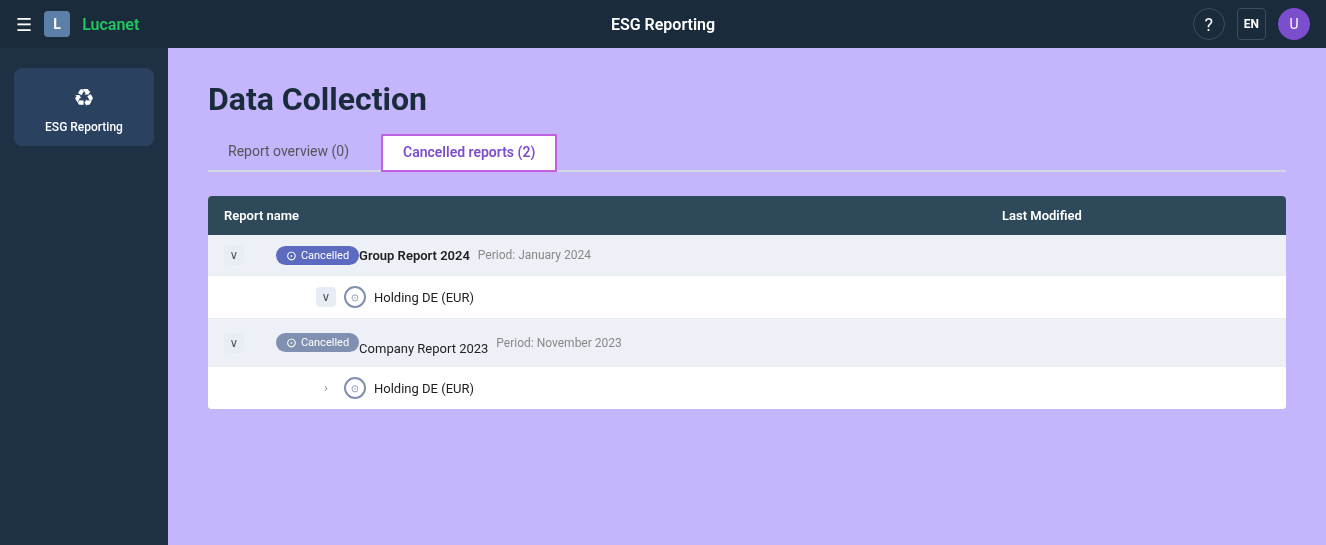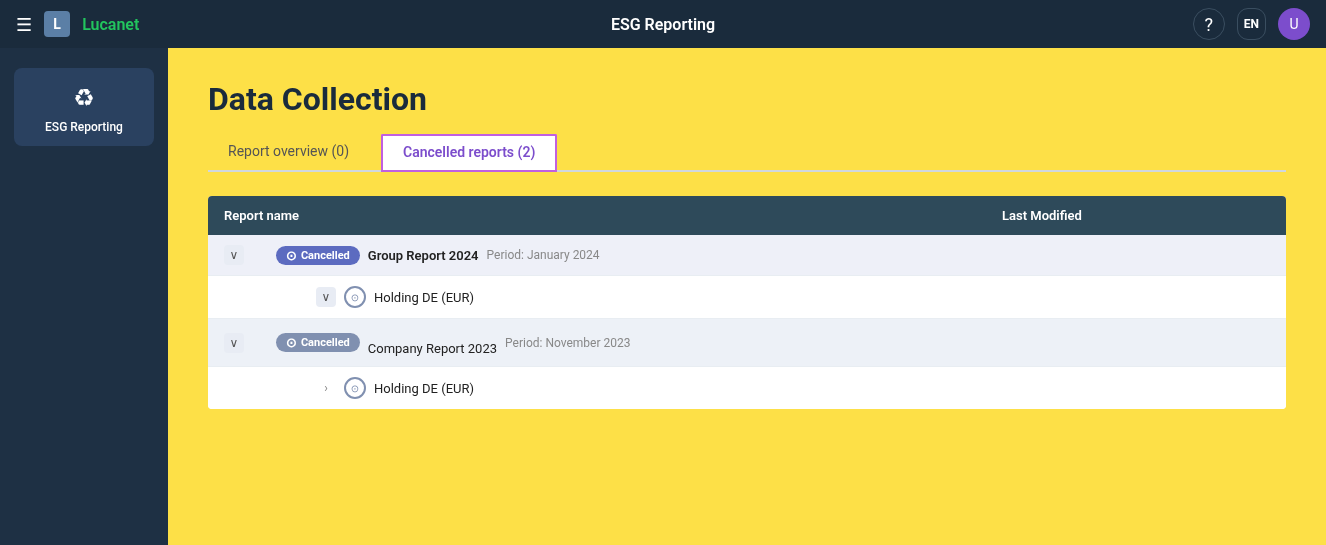--- a/index.html
+++ b/index.html
@@ -30,21 +30,21 @@
       font-size: 16px; font-weight: 600; color: white;
     }
     .top-nav-right { margin-left: auto; display: flex; align-items: center; gap: 12px; }
     .nav-icon-btn {
       width: 32px; height: 32px; border-radius: 50%;
       display: flex; align-items: center; justify-content: center;
       cursor: pointer; color: white; font-size: 18px;
       border: 1px solid #3a4e60;
       background: transparent;
     }
-    .nav-icon-btn.lang { border-radius: 11px; font-size: 12px; font-weight: bold; padding: 11px 6px; width: auto; }
+    .nav-icon-btn.lang { border-radius: 4px; font-size: 12px; font-weight: bold; padding: 11px 6px; width: auto; }
     .avatar-btn {
       width: 32px; height: 32px; border-radius: 50%;
       background: #7c4dcc;
       display: flex; align-items: center; justify-content: center;
       cursor: pointer; color: white; font-size: 14px;
     }
 
     
     .main-layout { display: flex; height: calc(100vh - 48px); }
 
@@ -63,21 +63,21 @@
       padding: 16px 8px 12px;
       display: flex; flex-direction: column; align-items: center;
       cursor: pointer; color: white; gap: 8px;
     }
     .sidebar-item-icon { font-size: 24px; }
     .sidebar-item-label { font-size: 12px; font-weight: 500; text-align: center; color: white; }
 
     
     .content {
       flex: 1;
-      background: #fde047;
+      background: #c4b5fd;
       padding: 32px 40px 20px;
       overflow: auto;
     }
     .page-title { font-size: 32px; font-weight: 700; color: #1a2b3c; margin-bottom: 16px; }
 
     
     .tabs { display: flex; align-items: center; gap: 12px; border-bottom: 2px solid #d0d7de; margin-bottom: 24px; }
     .tab {
       padding: 8px 20px 10px;
       font-size: 14px; cursor: pointer; color: #555;
@@ -115,22 +115,22 @@
     .table-row.highlighted { background: #eef0f8; }
 
     .chevron-cell { width: 28px; }
     .chevron { display: inline-block; width: 20px; height: 20px; background: #e8ecf4; border-radius: 4px; text-align: center; line-height: 20px; font-size: 12px; cursor: pointer; color: #555; }
     .expand-chevron { display: inline-block; width: 20px; height: 20px; text-align: center; line-height: 20px; font-size: 12px; cursor: pointer; color: #888; }
 
     .cancelled-badge {
       display: inline-flex; align-items: center; gap: 4px;
       background: #5c6bc0; color: white;
       border-radius: 12px; padding: 2px 10px;
-      font-size: 11px; font-weight: 700;
-      margin-right: 8px;
+      font-size: 11px; font-weight: 400;
+      margin-right: 0;
     }
     .cancelled-badge::before { content: '⊙'; font-size: 13px; }
 
     .circle-icon {
       display: inline-flex; align-items: center; justify-content: center;
       width: 22px; height: 22px;
       border: 2px solid #8090b0;
       border-radius: 50%;
       margin-right: 8px;
       color: #8090b0; font-size: 10px;

